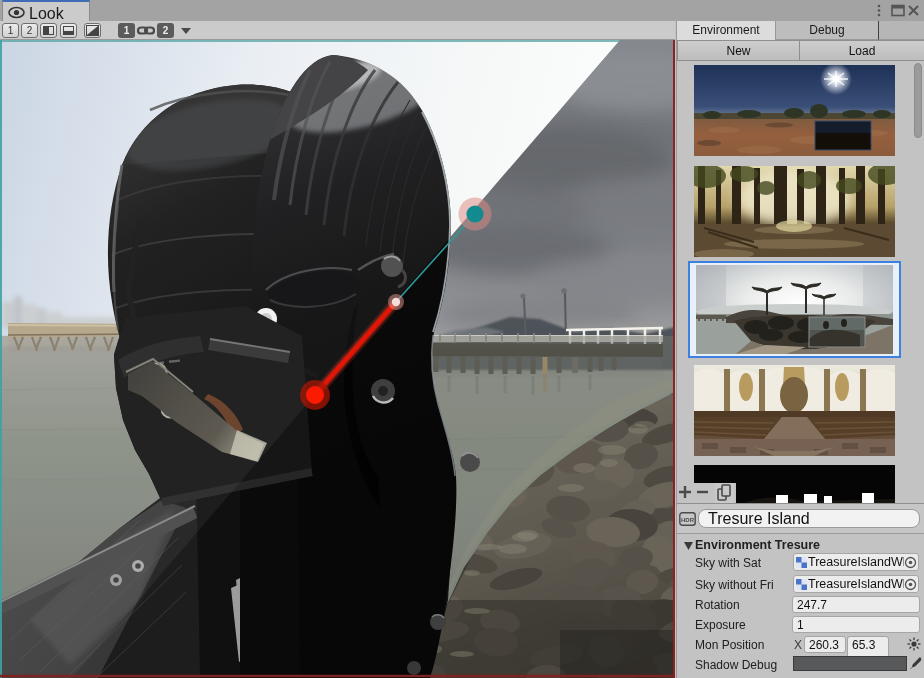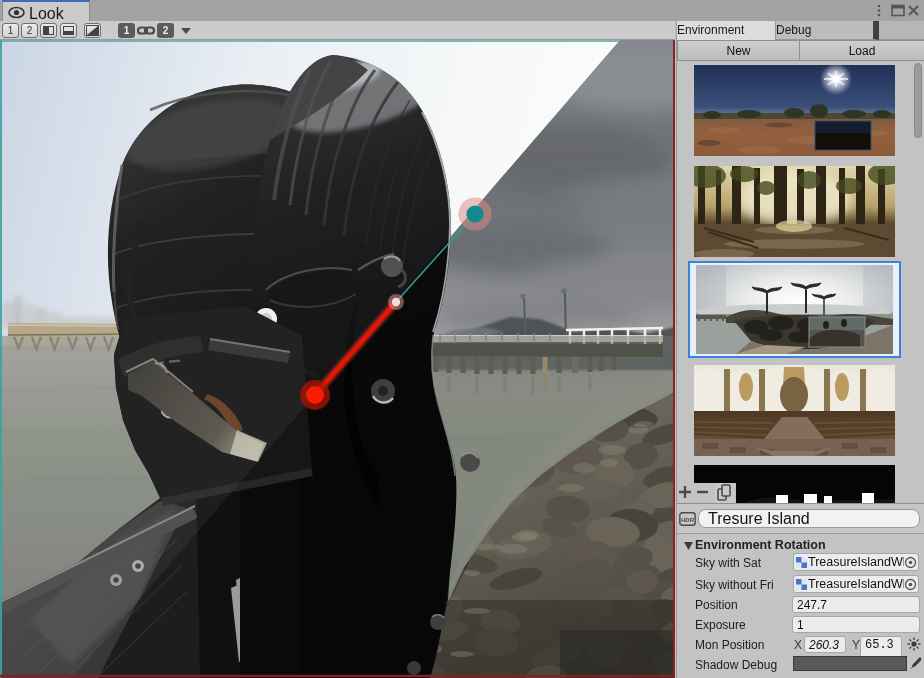--- a/index.html
+++ b/index.html
@@ -15,21 +15,21 @@
   
   #toolbar{position:absolute;left:0;top:21px;width:675px;height:19px;background:#cbcbcb;
     border-bottom:1px solid #999;box-sizing:border-box;}
   .tbtn{position:absolute;top:2px;width:17px;height:15px;border:1px solid #6f6f6f;border-radius:3px;
     background:linear-gradient(#ececec,#d2d2d2);box-sizing:border-box;}
   .dbtn{position:absolute;top:2px;width:17px;height:15px;border-radius:3px;background:#5b5b5b;
     color:#eee;font-size:10px;font-weight:bold;text-align:center;line-height:15px;}
   
   #rpanel{position:absolute;left:676px;top:21px;width:248px;height:657px;background:#c3c3c3;border-left:1px solid #9a9a9a;box-sizing:border-box;}
   #envtabs{position:absolute;left:0;top:0;width:248px;height:19px;background:#b6b6b6;border-bottom:1px solid #999;box-sizing:border-box;}
-  .etab{position:absolute;top:0;height:19px;font-size:12px;color:#1a1a1a;line-height:18px;box-sizing:border-box;}
+  .etab{position:absolute;top:0;height:19px;font-size:12px;color:#1a1a1a;text-align:center;line-height:18px;box-sizing:border-box;}
   #newload{position:absolute;left:0;top:19px;width:248px;height:21px;}
   .nlbtn{position:absolute;top:0;height:21px;background:linear-gradient(#cdcdcd,#bdbdbd);
     border:1px solid #8f8f8f;box-sizing:border-box;font-size:12px;color:#111;text-align:center;line-height:20px;}
   .thumb{position:absolute;left:17px;width:201px;overflow:hidden;}
   #selframe{position:absolute;left:11px;top:240px;width:213px;height:97px;border:2px solid #3d80df;
     background:#e8f0fa;box-sizing:border-box;}
   #scrollthumb{position:absolute;left:237px;top:42px;width:8px;height:75px;background:#9b9b9b;
     border:1px solid #8a8a8a;border-radius:4px;box-sizing:border-box;}
   #listtools{position:absolute;left:0px;top:462px;width:59px;height:20px;background:#c3c3c3;}
   #sep1{position:absolute;left:0;top:482px;width:248px;height:1px;background:#8f8f8f;}
@@ -490,21 +490,21 @@
 
 <line x1="0" y1="1" x2="620" y2="1" stroke="#55a3a3" stroke-width="1.6"></line>
 <line x1="1" y1="0" x2="1" y2="638" stroke="#3fa2a2" stroke-width="1.8"></line>
 <line x1="674" y1="0" x2="674" y2="638" stroke="#8c2323" stroke-width="2"></line>
 <line x1="0" y1="636" x2="675" y2="636" stroke="#7e2222" stroke-width="2.5"></line>
 </svg>
 </div>
 <div id="rpanel">
   <div id="envtabs">
     <div class="etab" style="left:0;width:99px;background:#dcdcdc;border-right:1px solid #999;">Environment</div>
-    <div class="etab" style="left:99px;width:103px;background:#bdbdbd;border-right:6px solid #404040;border-bottom:1px solid #999;">Debug</div>
+    <div class="etab" style="left:99px;width:103px;background:#bdbdbd;border-right:1px solid #404040;border-bottom:1px solid #999;">Debug</div>
   </div>
   <div id="newload">
     <div class="nlbtn" style="left:122px;width:126px;">Load</div>
     <div class="nlbtn" style="left:0;width:123px;">New</div>
   </div>
 
   <div class="thumb" style="top:44px;height:91px;">
     <svg width="201" height="91" viewBox="0 0 201 91">
       <defs>
         <linearGradient id="dsky" x1="0" y1="0" x2="0" y2="1">
@@ -742,21 +742,21 @@
       <rect x="0.8" y="0.8" width="15.4" height="12.4" rx="2.5" fill="none" stroke="#4a4a4a" stroke-width="1.4"></rect>
       <text x="8.5" y="9.5" font-size="6" font-weight="bold" text-anchor="middle" fill="#4a4a4a" font-family="Liberation Sans">HDR</text>
     </svg>
     <div id="hdrfield">Tresure Island</div>
   </div>
   <div id="sep2"></div>
   <div id="envset">
     <svg width="9" height="8" viewBox="0 0 9 8" style="position:absolute;left:7px;top:8px">
           <path d="M0 0 L9 0 L4.5 8 Z" fill="#3a3a3a"></path>
         </svg>
-    <div style="position:absolute;left:18px;top:4px;font-size:12.5px;font-weight:bold;color:#222;">Environment Rotation</div>
+    <div style="position:absolute;left:18px;top:4px;font-size:12.5px;font-weight:bold;color:#222;">Environment Tresure</div>
     <div class="lbl" style="top:22px">Sky with Sat</div>
     <div class="fld" style="left:116px;top:19px;width:126px;height:18px;">
       <svg width="11" height="11" viewBox="0 0 11 11" style="position:absolute;left:2px;top:3px">
         <rect width="11" height="11" fill="#dfe6f2"></rect>
             <rect width="5.5" height="5.5" fill="#4a74c8"></rect>
             <rect x="5.5" y="5.5" width="5.5" height="5.5" fill="#4a74c8"></rect>
       </svg>
       <div style="position:absolute;left:14px;top:1px;font-size:12.5px;color:#111;white-space:nowrap;overflow:hidden;width:96px;">TreasureIslandWh</div>
       <svg width="13" height="13" viewBox="0 0 13 13" style="position:absolute;right:1px;top:2px">
         <circle cx="6.5" cy="6.5" r="5" fill="none" stroke="#555" stroke-width="1.3"></circle>
@@ -769,29 +769,29 @@
         <rect width="11" height="11" fill="#dfe6f2"></rect>
             <rect width="5.5" height="5.5" fill="#4a74c8"></rect>
             <rect x="5.5" y="5.5" width="5.5" height="5.5" fill="#4a74c8"></rect>
       </svg>
       <div style="position:absolute;left:14px;top:1px;font-size:12.5px;color:#111;white-space:nowrap;overflow:hidden;width:96px;">TreasureIslandWh</div>
       <svg width="13" height="13" viewBox="0 0 13 13" style="position:absolute;right:1px;top:2px">
         <circle cx="6.5" cy="6.5" r="5" fill="none" stroke="#555" stroke-width="1.3"></circle>
             <circle cx="6.5" cy="6.5" r="1.8" fill="#555"></circle>
       </svg>
     </div>
-    <div class="lbl" style="top:64px">Position</div>
+    <div class="lbl" style="top:64px">Rotation</div>
     <div class="fld" style="left:115px;top:62px;width:128px;height:17px;line-height:16px;">247.7</div>
     <div class="lbl" style="top:84px">Exposure</div>
     <div class="fld" style="left:115px;top:82px;width:128px;height:17px;line-height:16px;">1</div>
     <div class="lbl" style="top:104px">Mon Position</div>
     <div class="lbl" style="left:117px;top:104px;color:#3a3a3a;">X</div>
-    <div class="fld" style="left:127px;top:102px;width:42px;height:17px;line-height:16px;font-style:italic;">260.3</div>
+    <div class="fld" style="left:127px;top:102px;width:42px;height:17px;line-height:16px;">260.3</div>
     <div class="lbl" style="left:175px;top:104px;color:#3a3a3a;">Y</div>
-    <div class="fld" style="left:183px;top:102px;width:42px;height:23px;line-height:16px;font-family:Liberation Mono, monospace;">65.3</div>
+    <div class="fld" style="left:170px;top:102px;width:42px;height:23px;line-height:16px;">65.3</div>
     <svg width="14" height="14" viewBox="0 0 14 14" style="position:absolute;left:230px;top:103px">
       <circle cx="7" cy="7" r="2.6" fill="#3a3a3a"></circle>
       <g stroke="#3a3a3a" stroke-width="1.3">
             <line x1="7" y1="0.5" x2="7" y2="3"></line>
             <line x1="7" y1="11" x2="7" y2="13.5"></line>
             <line x1="0.5" y1="7" x2="3" y2="7"></line>
             <line x1="11" y1="7" x2="13.5" y2="7"></line>
             <line x1="2.4" y1="2.4" x2="4.2" y2="4.2"></line>
             <line x1="9.8" y1="9.8" x2="11.6" y2="11.6"></line>
             <line x1="9.8" y1="4.2" x2="11.6" y2="2.4"></line>

